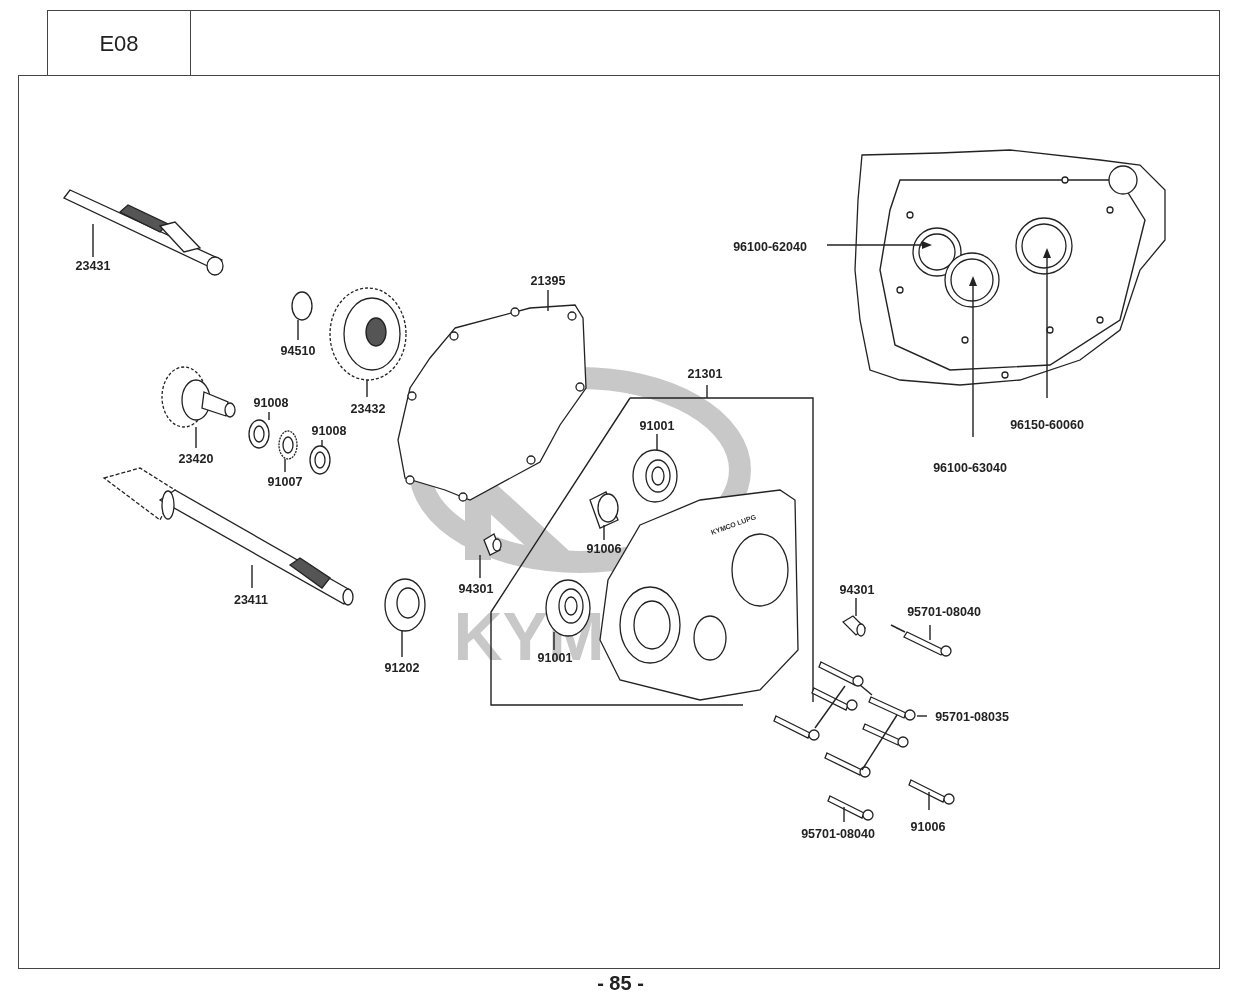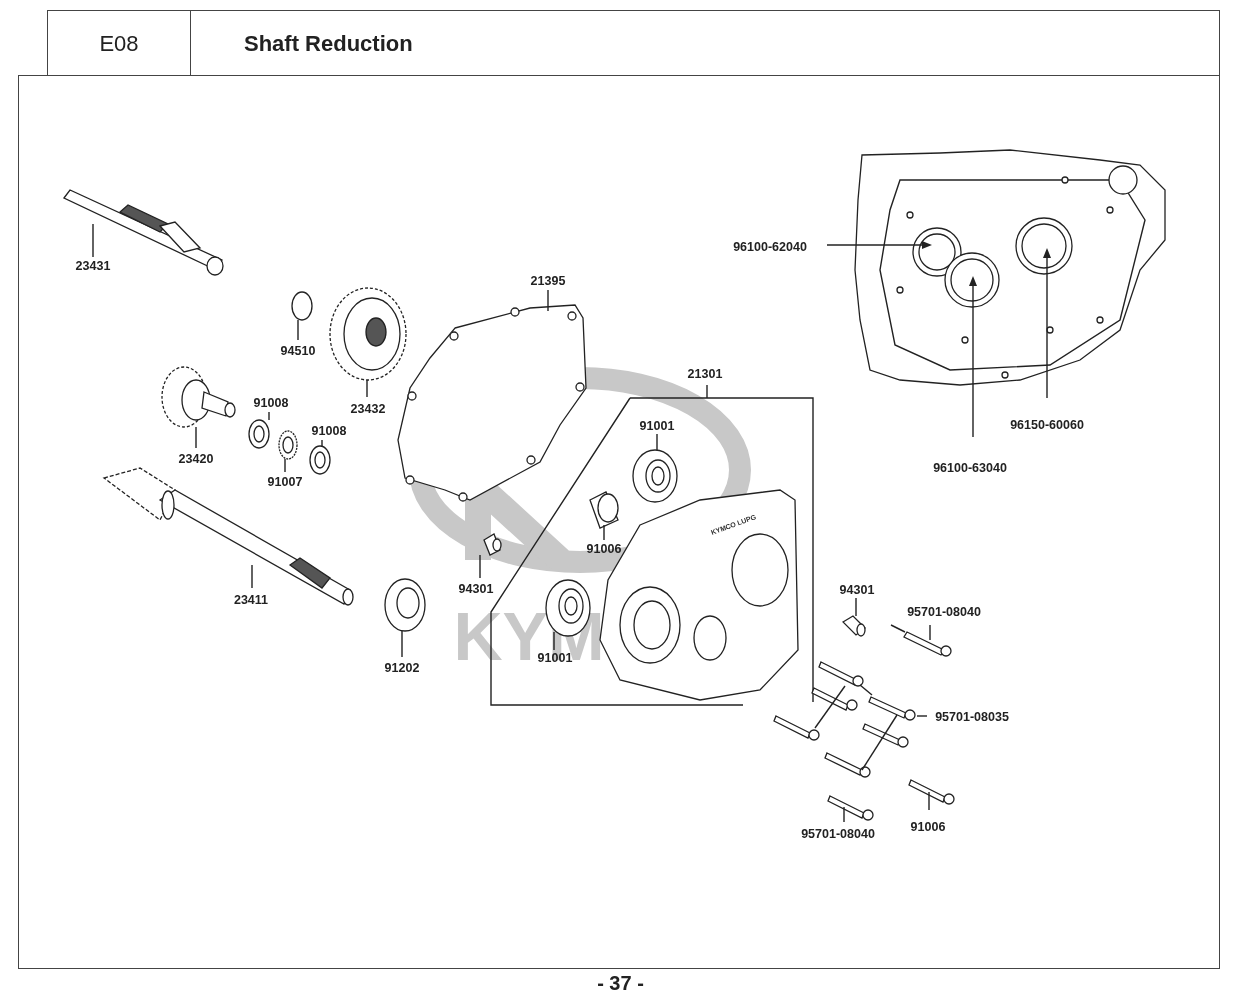--- a/index.html
+++ b/index.html
@@ -14,21 +14,20 @@
   .ln{stroke:#222;stroke-width:1.4;fill:none;}
   .pt{stroke:#222;stroke-width:1.3;fill:#fff;}
   .ptd{stroke:#222;stroke-width:1.3;fill:#555;}
   .wm{fill:none;stroke:#c8c8c8;}
 </style>
 </head>
 <body>
 
 <div class="header">
   <div class="code-cell">E08</div>
-  <div class="title-cell">Shaft Reduction</div>
 </div>
 <div class="frame"></div>
 
 <svg width="1241" height="1000" viewBox="0 0 1241 1000">
 
   <g>
     <ellipse class="wm" cx="580" cy="470" rx="160" ry="92" stroke-width="22"></ellipse>
     <path class="wm" d="M478 400 L478 560 M478 485 L545 400 M478 485 L560 560" stroke-width="26"></path>
     <text x="580" y="660" text-anchor="middle" font-family="Liberation Sans, sans-serif" font-weight="bold" font-size="68" fill="#c8c8c8">KYMCO</text>
   </g>
@@ -237,13 +236,13 @@
   <text class="lbl" x="770" y="251" text-anchor="middle">96100-62040</text>
   <text class="lbl" x="1047" y="429" text-anchor="middle">96150-60060</text>
   <text class="lbl" x="970" y="472" text-anchor="middle">96100-63040</text>
   <text class="lbl" x="857" y="594" text-anchor="middle">94301</text>
   <text class="lbl" x="944" y="616" text-anchor="middle">95701-08040</text>
   <text class="lbl" x="972" y="721" text-anchor="middle">95701-08035</text>
   <text class="lbl" x="838" y="838" text-anchor="middle">95701-08040</text>
   <text class="lbl" x="928" y="831" text-anchor="middle">91006</text>
 </svg>
 
-<div class="page-num">- 37 -</div>
+<div class="page-num">- 85 -</div>
 
 </body></html>

